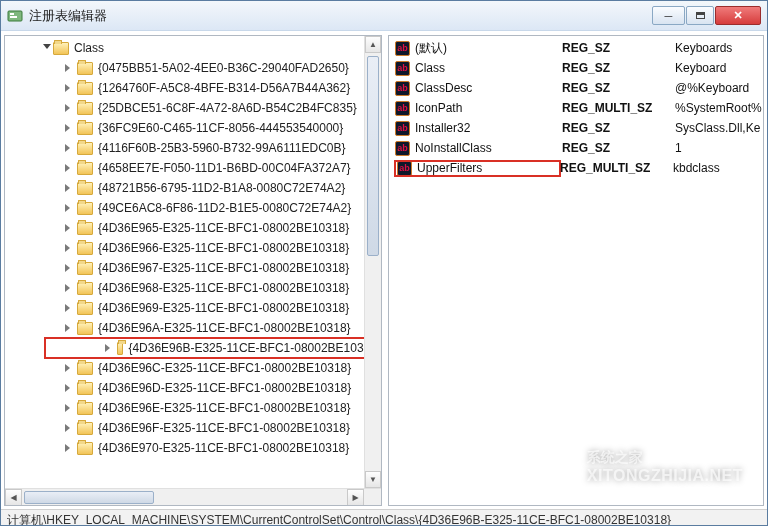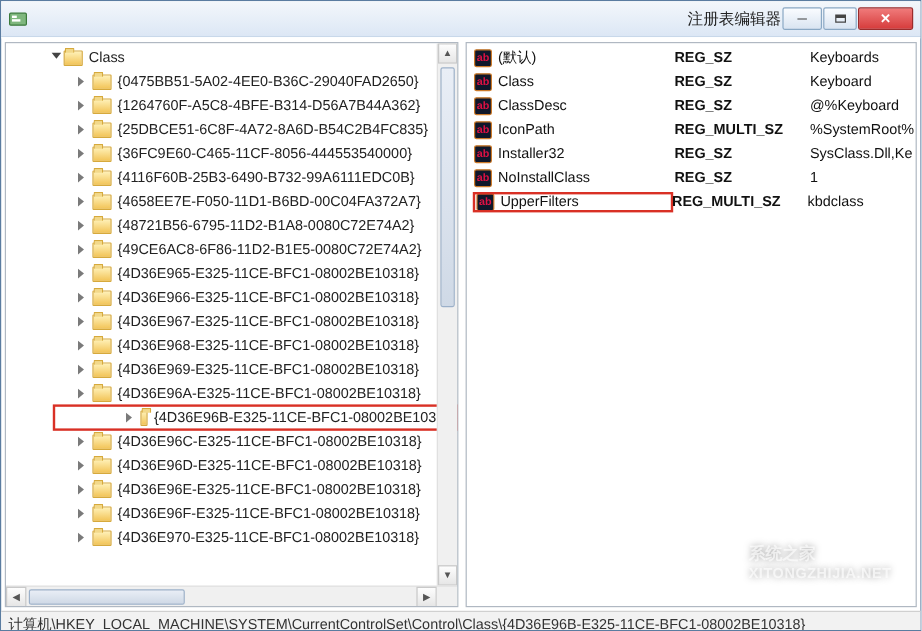--- a/index.html
+++ b/index.html
@@ -14,21 +14,20 @@
   display: flex; flex-direction: column;
   position: relative;
 }
 
 .titlebar {
   height: 30px;
   background: linear-gradient(#f3f7fb, #dce7f5);
   display: flex; align-items: center;
   padding: 0 6px;
   border-bottom: 1px solid #c8d8ea;
-  text-align: right;
 }
 .title-icon {
   width: 16px; height: 16px; margin-right: 6px;
   display: inline-block;
 }
 .title-icon svg { width: 16px; height: 16px; }
 .title-text { flex: 1; color: #222; font-size: 13px; }
 .win-btns { display: flex; gap: 0; }
 .win-btn {
   width: 33px; height: 19px;
@@ -217,21 +216,21 @@
 }
 
 .watermark {
   position: absolute; right: 24px; bottom: 40px;
   color: rgba(255,255,255,0.65);
   font-size: 14px; font-weight: bold;
   text-shadow: 0 0 6px rgba(0,0,0,0.35);
   display: flex; align-items: center; gap: 6px;
 }
 .watermark .wm-icon svg { width: 32px; height: 24px; opacity: 0.55; }
-.watermark .wm-sub { font-size: 12px; display: block; letter-spacing: 0.5px; }
+.watermark .wm-sub { font-size: 16px; display: block; letter-spacing: 0.5px; }
 </style>
 </head>
 <body>
 
 <div class="window">
 
   <div class="titlebar">
     <span class="title-icon">
       <svg viewBox="0 0 16 16">
           <rect x="1" y="3" width="14" height="10" rx="1" fill="#7fb77e" stroke="#3b7a3b"></rect>
@@ -279,21 +278,21 @@
             <span class="label">{25DBCE51-6C8F-4A72-8A6D-B54C2B4FC835}</span>
           </div>
           <div class="tree-row l1">
             <span class="expander"></span>
             <span class="folder-icon"></span>
             <span class="label">{36FC9E60-C465-11CF-8056-444553540000}</span>
           </div>
           <div class="tree-row l1">
             <span class="expander"></span>
             <span class="folder-icon"></span>
-            <span class="label">{4116F60B-25B3-6490-B732-99A6111EDC0B}</span>
+            <span class="label">{4116F60B-25B3-5960-B732-99A6111EDC0B}</span>
           </div>
           <div class="tree-row l1">
             <span class="expander"></span>
             <span class="folder-icon"></span>
             <span class="label">{4658EE7E-F050-11D1-B6BD-00C04FA372A7}</span>
           </div>
           <div class="tree-row l1">
             <span class="expander"></span>
             <span class="folder-icon"></span>
             <span class="label">{48721B56-6795-11D2-B1A8-0080C72E74A2}</span>

